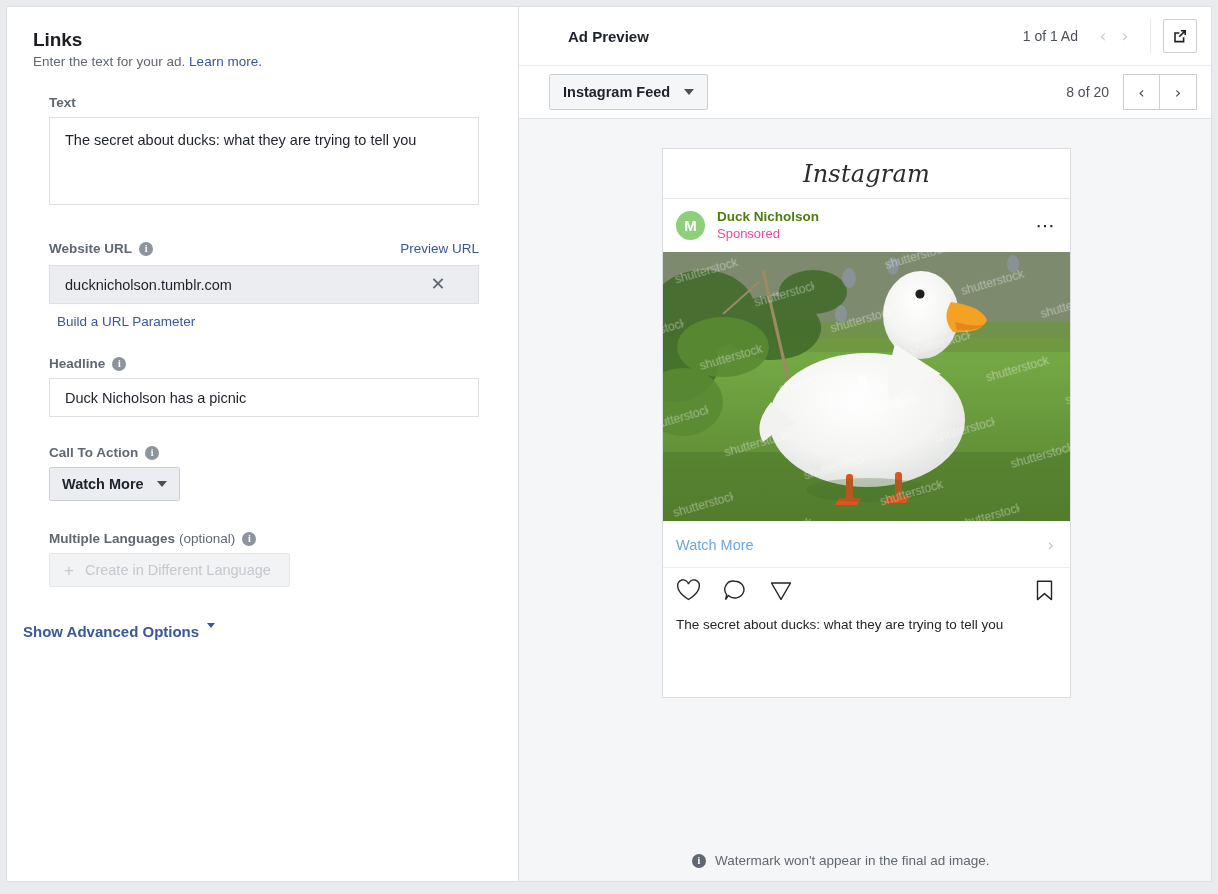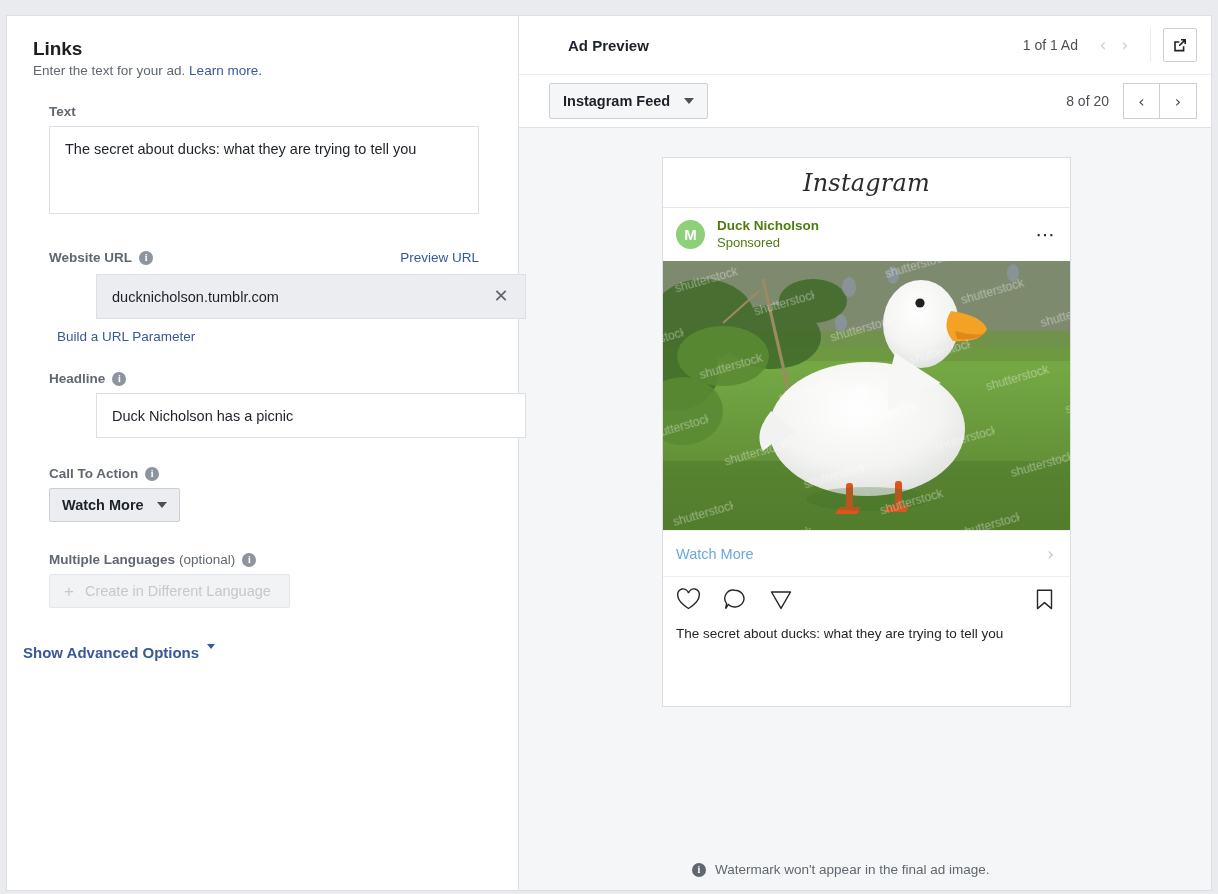--- a/index.html
+++ b/index.html
@@ -3,21 +3,21 @@
 <meta charset="utf-8">
 <style>
   * { box-sizing: border-box; margin: 0; padding: 0; }
   html, body {
     width: 1218px; height: 894px;
     background: #e9ebee;
     font-family: "Liberation Sans", sans-serif;
     -webkit-font-smoothing: antialiased;
   }
   .page {
-    position: absolute; left: 6px; top: 15px;
+    position: absolute; left: 6px; top: 6px;
     width: 1206px; height: 876px;
     background: #ffffff;
     border: 1px solid #dddfe2;
     display: flex;
     overflow: hidden;
   }
 
   
   .left-panel {
     width: 512px; flex: 0 0 512px;
@@ -51,24 +51,24 @@
     margin-left: 7px; line-height: 1; flex: none;
   }
 
   .textarea-box {
     border: 1px solid #dddfe2; background: #fff;
     height: 88px; padding: 12px 15px;
     font-size: 14.5px; color: #1d2129; line-height: 1.45;
     width: 430px;
   }
   .input-box {
-    border: 1px solid #dddfe2; height: 45px;
+    border: 1px solid #dddfe2; height: 39px;
     display: flex; align-items: center;
-    padding: 0 12px 0 15px; width: 430px;
-    font-size: 14.5px; color: #1d2129; margin-left: 47px;
+    padding: 0 28px 0 15px; width: 430px;
+    font-size: 14.5px; color: #1d2129;
   }
   .input-box.filled { background: #ebedf0; }
   .input-box.plain  { background: #ffffff; }
   .input-box .val { flex: 1; }
   .clear-x {
     width: 24px; height: 24px; color: #606770;
     font-size: 18px; line-height: 22px; text-align: center;
     cursor: pointer; font-weight: 300;
   }
 
@@ -167,21 +167,21 @@
     height: 53px; display: flex; align-items: center; padding: 0 14px 0 13px;
   }
   .avatar {
     width: 29px; height: 29px; border-radius: 50%;
     background: #8ed07a; color: #ffffff;
     display: flex; align-items: center; justify-content: center;
     font-size: 15px; font-weight: bold; flex: none; margin-right: 12px;
   }
   .who { flex: 1; line-height: 1.25; }
   .who .name { font-size: 13.5px; font-weight: bold; color: #4d7c0f; }
-  .who .sponsored { font-size: 13px; color: #4d7c0f; }
+  .who .sponsored { font-size: 13px; color: #ec4899; }
   .dots { font-size: 19px; color: #262626; letter-spacing: 1.5px; line-height: 1; cursor: pointer; }
 
   .ig-photo { width: 407px; height: 269px; position: relative; overflow: hidden; display: block; }
 
   .ig-cta {
     height: 46px; display: flex; align-items: center; padding: 0 16px 0 13px;
     border-top: 1px solid #efefef;
   }
   .ig-cta .cta-text { flex: 1; font-size: 14.5px; color: #6aa9dd; }
   .cta-chev { color: #c7c7c7; font-size: 17px; font-family: "DejaVu Sans", sans-serif; }

